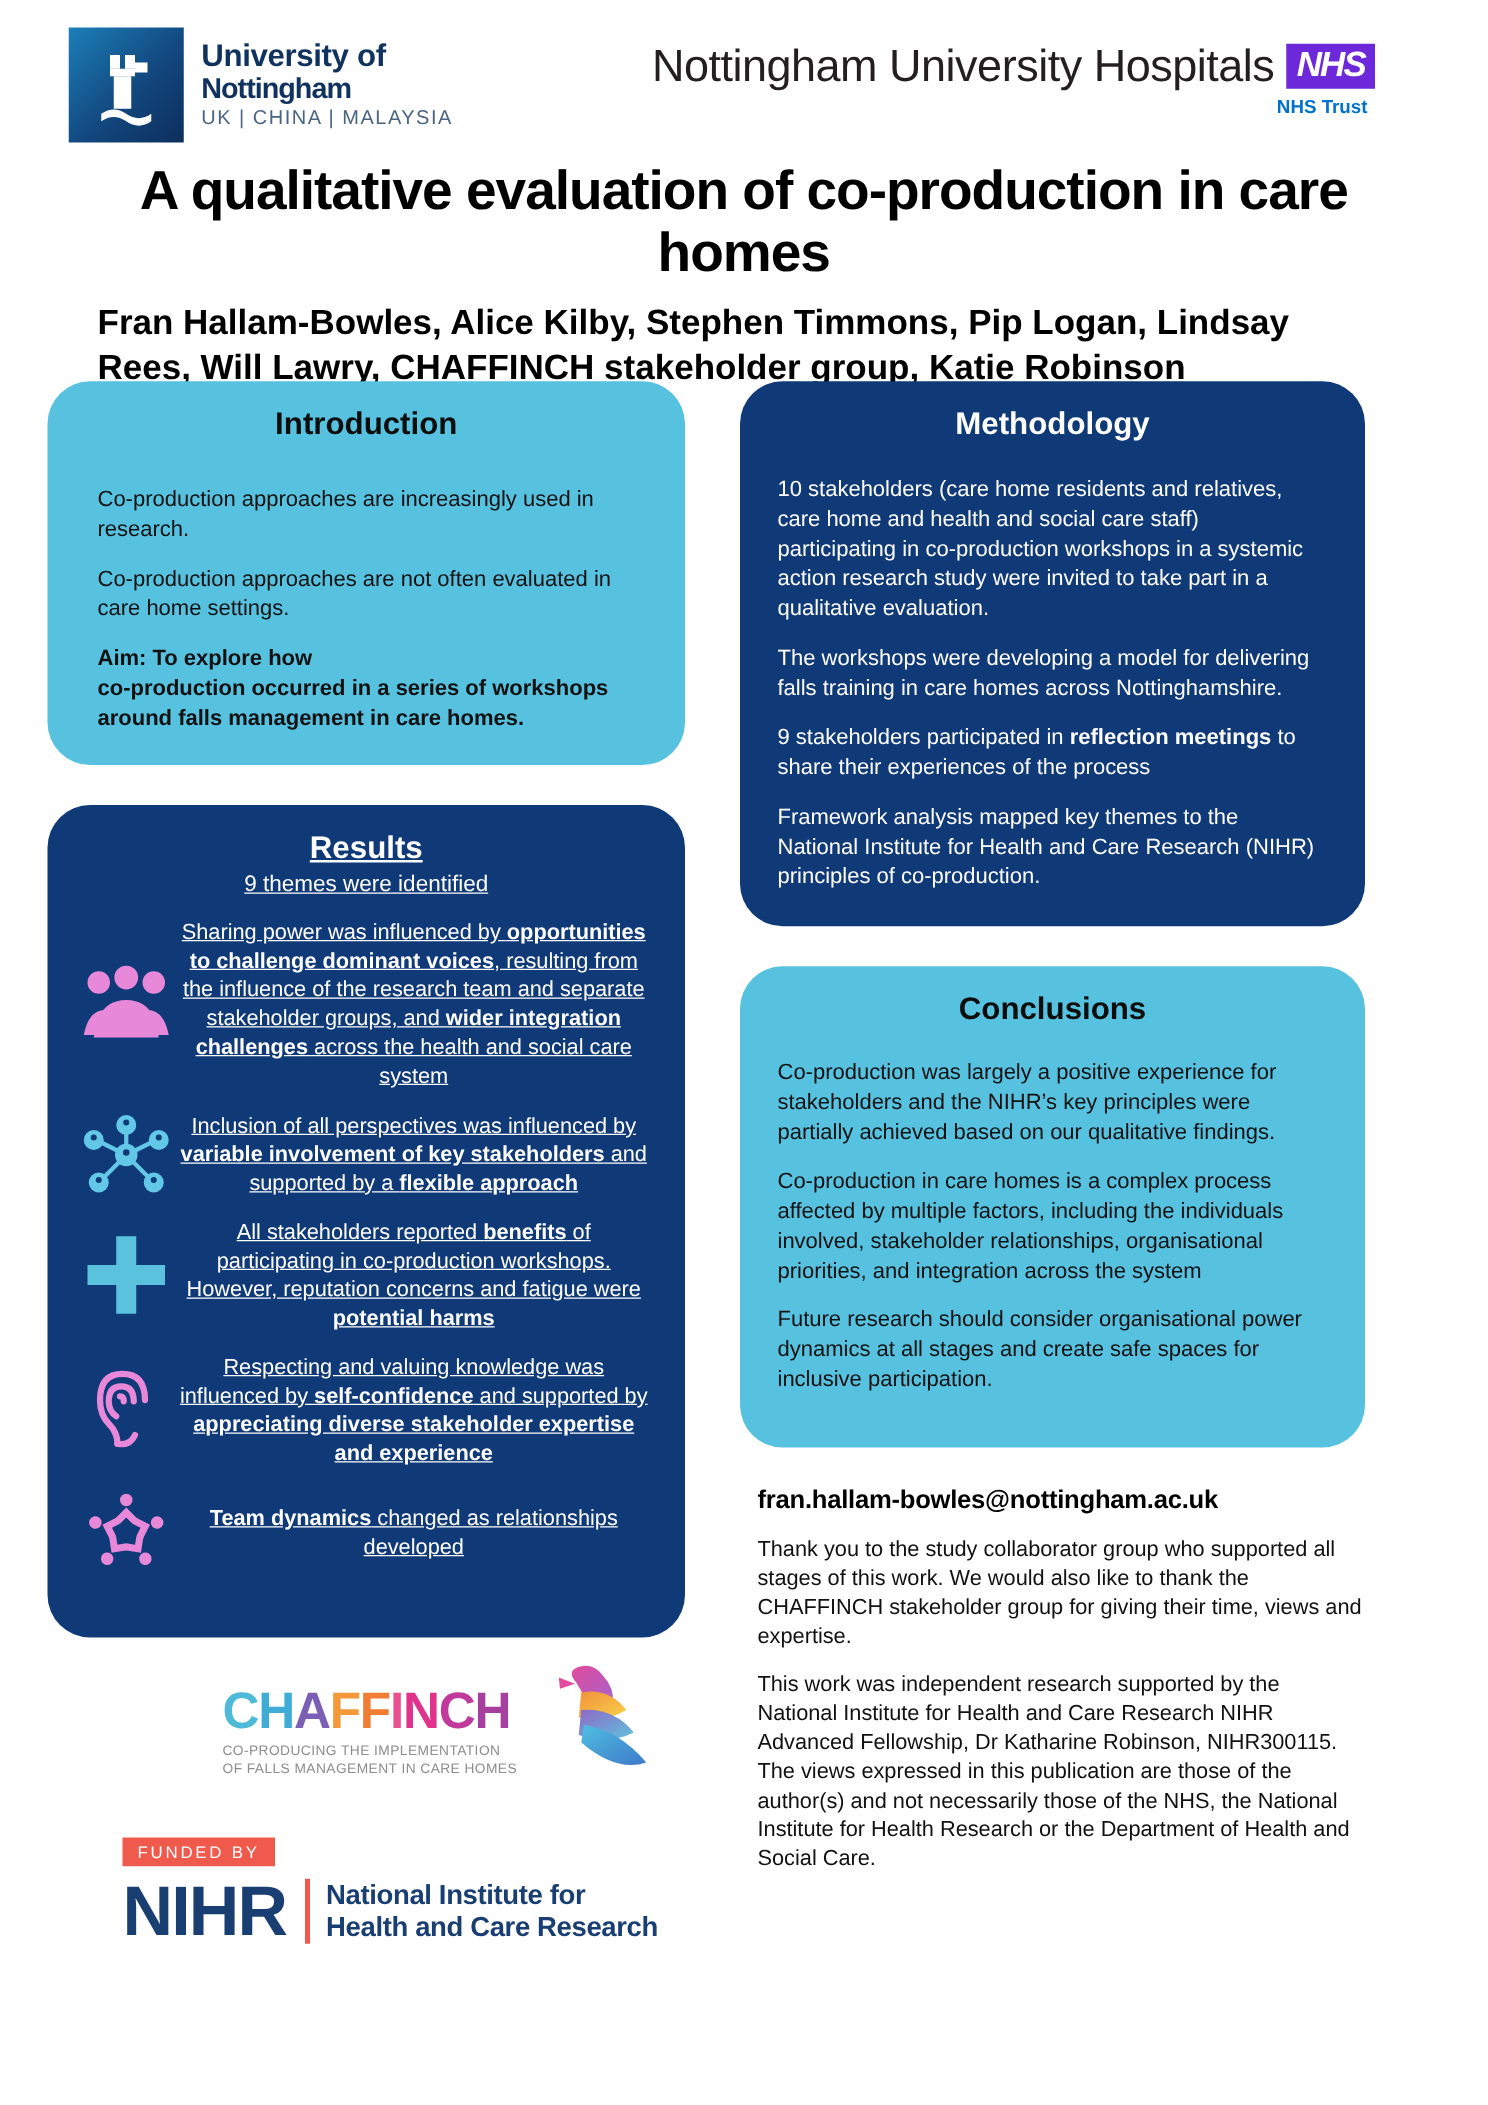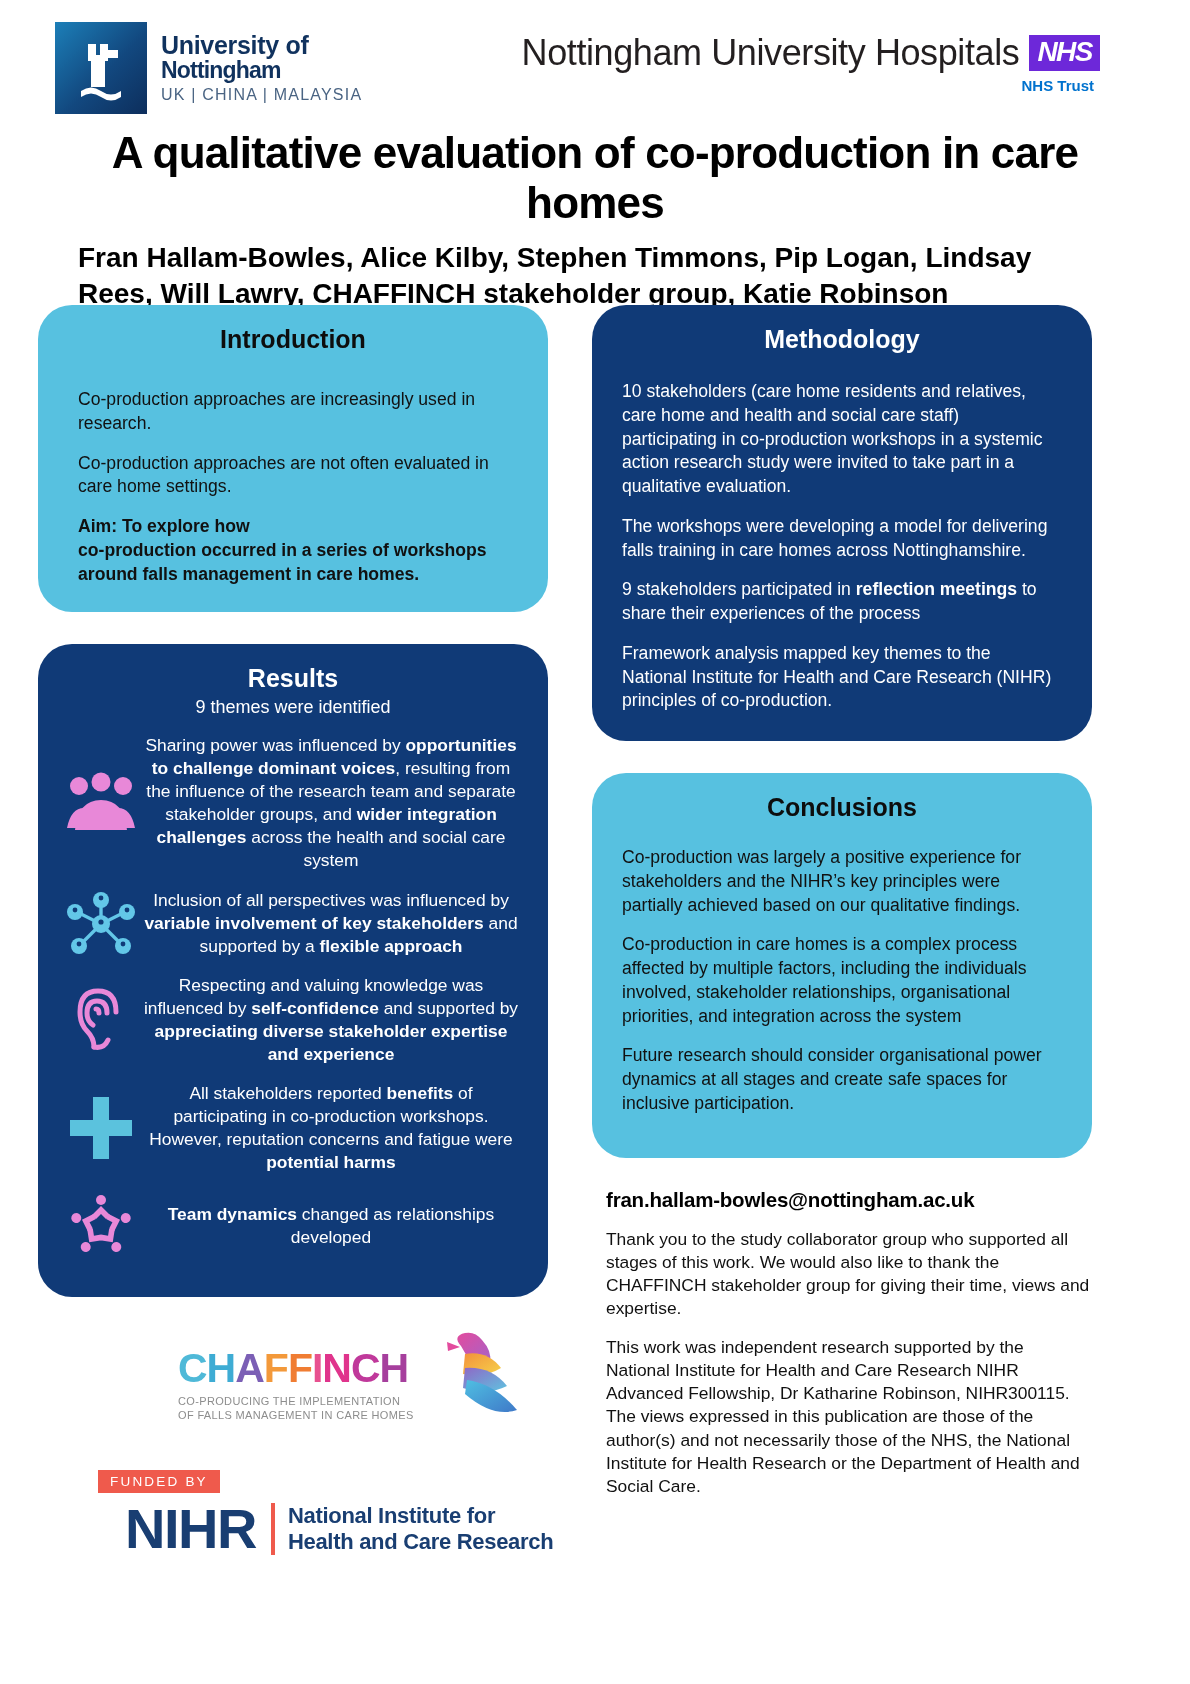--- a/index.html
+++ b/index.html
@@ -152,21 +152,21 @@
 
   
   #intro-panel { padding: 0 0 26px 0; }
   #intro-body { padding: 34px 40px 0 40px; }
 
   
   #method-panel { padding: 0 0 28px 0; }
   #method-body { padding: 26px 34px 0 30px; }
 
   
-  #results-panel { margin-top: 32px; padding-bottom: 35px; }
+  #results-panel { margin-top: 32px; padding-bottom: 48px; text-decoration: underline; }
   #results-body { padding: 16px 22px 0 22px; }
   .theme {
     display: flex;
     align-items: center;
     margin-bottom: 16px;
   }
   .theme:last-child { margin-bottom: 0; }
   .theme-icon {
     width: 82px;
     min-width: 82px;
@@ -245,21 +245,20 @@
     color: #ffffff;
     font-size: 13.5px;
     font-weight: normal;
     letter-spacing: 2.2px;
     padding: 4px 12px 4px 12px;
   }
   .nihr-row {
     display: flex;
     align-items: center;
     margin-top: 9px;
-    margin-left: 27px;
   }
   .nihr-mark {
     font-size: 56px;
     font-weight: bold;
     color: #193e72;
     letter-spacing: -1.5px;
     line-height: 0.95;
   }
   .nihr-bar {
     width: 4px;
@@ -371,41 +370,41 @@
                   <circle cx="63" cy="22" r="2.4"></circle>
                   <circle cx="15" cy="56" r="2.4"></circle>
                   <circle cx="59" cy="56" r="2.4"></circle>
                 </g>
               </svg>
             </div>
             <div class="theme-text"><span>Inclusion of all perspectives was influenced by </span><b>variable involvement of key stakeholders</b><span> and supported by a </span><b>flexible approach</b></div>
           </div>
           <div class="theme">
             <div class="theme-icon">
+              <svg width="68" height="68" viewBox="0 0 68 68">
+                <g fill="#5bc2dd">
+                  <rect x="26" y="3" width="16" height="62"></rect>
+                  <rect x="3" y="26" width="62" height="16"></rect>
+                </g>
+              </svg>
+            </div>
+            <div class="theme-text"><span>All stakeholders reported </span><b>benefits</b><span> of participating in co-production workshops. However, reputation concerns and fatigue were </span><b>potential harms</b></div>
+          </div>
+          <div class="theme">
+            <div class="theme-icon">
               <svg width="58" height="72" viewBox="0 0 58 72">
                 <g fill="none" stroke="#e888d8" stroke-width="5" stroke-linecap="round">
                   <path d="M44 28 q0 -21 -18 -21 q-18 0 -18 21 q0 12 7 19 q7 7 7 16"></path>
                   <path d="M35 29 q0 -12 -10 -12 q-10 0 -10 12 q0 8 6 12"></path>
                   <path d="M27 29 q0 -4 -3 -4"></path>
                   <path d="M22 63 q10 2 14 -7"></path>
                 </g>
               </svg>
             </div>
             <div class="theme-text"><span>Respecting and valuing knowledge was influenced by </span><b>self-confidence</b><span> and supported by </span><b>appreciating diverse stakeholder expertise and experience</b></div>
-          </div>
-          <div class="theme">
-            <div class="theme-icon">
-              <svg width="68" height="68" viewBox="0 0 68 68">
-                <g fill="#5bc2dd">
-                  <rect x="26" y="3" width="16" height="62"></rect>
-                  <rect x="3" y="26" width="62" height="16"></rect>
-                </g>
-              </svg>
-            </div>
-            <div class="theme-text"><span>All stakeholders reported </span><b>benefits</b><span> of participating in co-production workshops. However, reputation concerns and fatigue were </span><b>potential harms</b></div>
           </div>
           <div class="theme">
             <div class="theme-icon">
               <svg width="72" height="72" viewBox="0 0 72 72">
                 <g fill="#e888d8">
                   <g transform="rotate(0 36 36)">
                     <circle cx="36" cy="10" r="5"></circle>
                     <path d="M36 16 l9 9 l-4 4 l-5 -5 l-5 5 l-4 -4 z"></path>
                   </g>
                   <g transform="rotate(72 36 36)">

